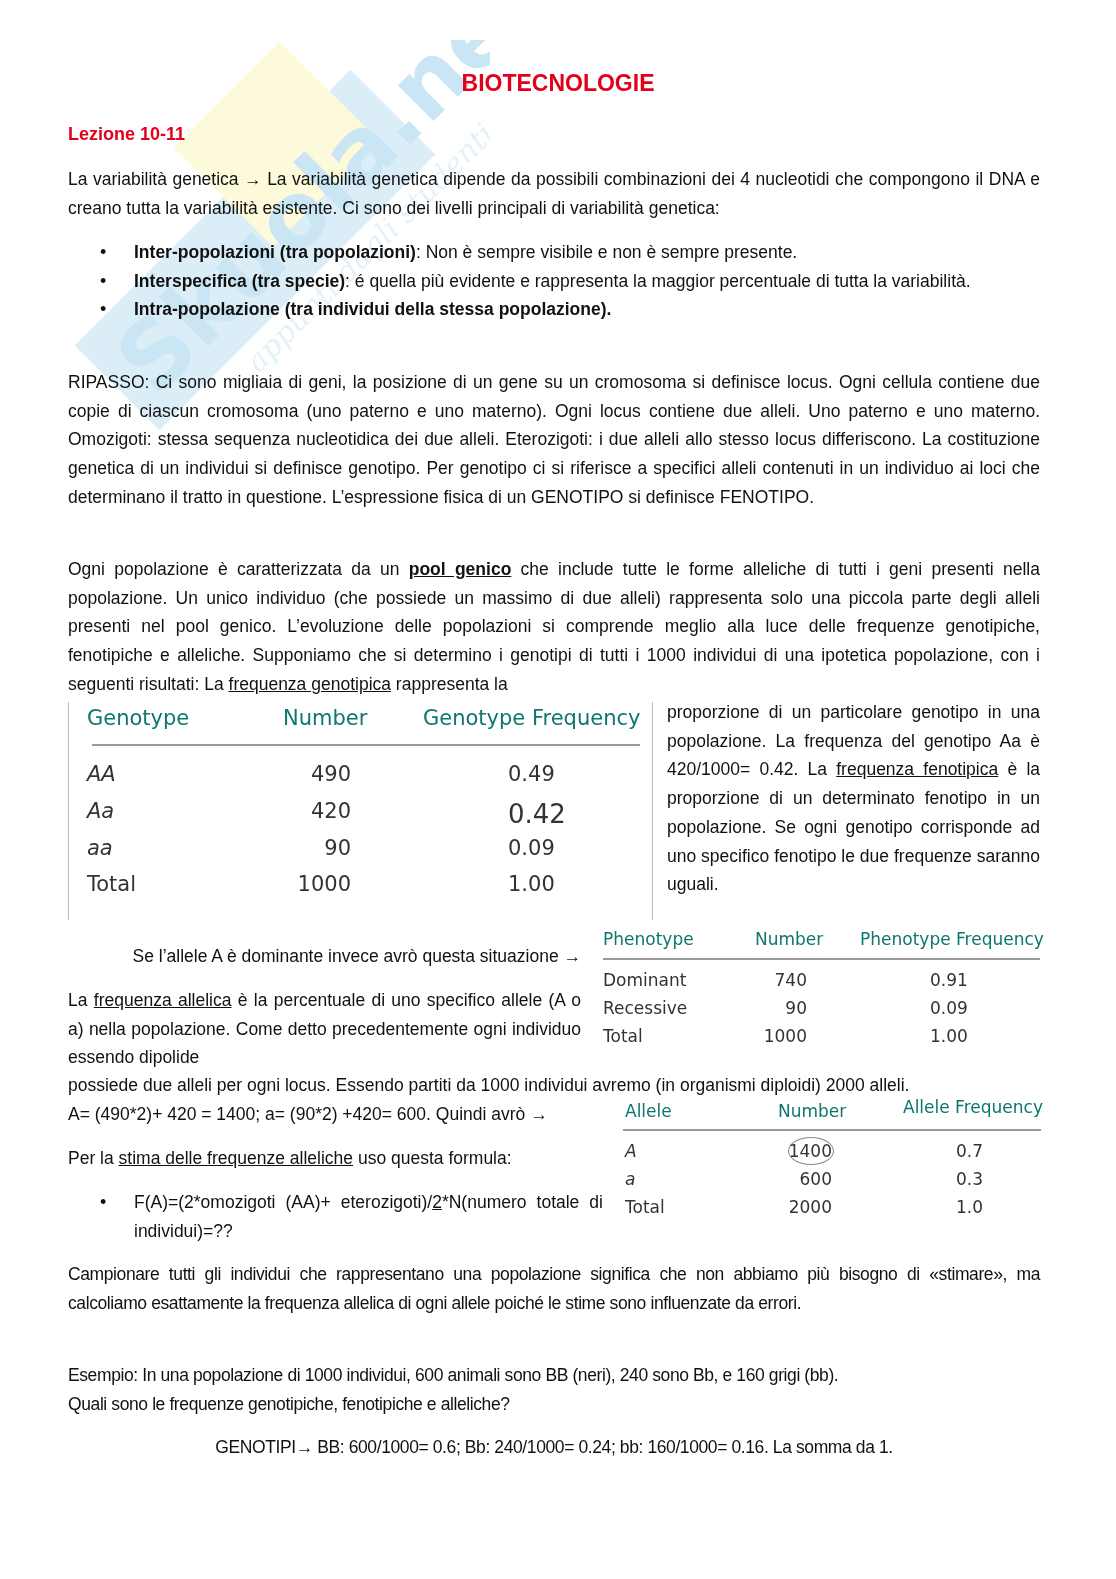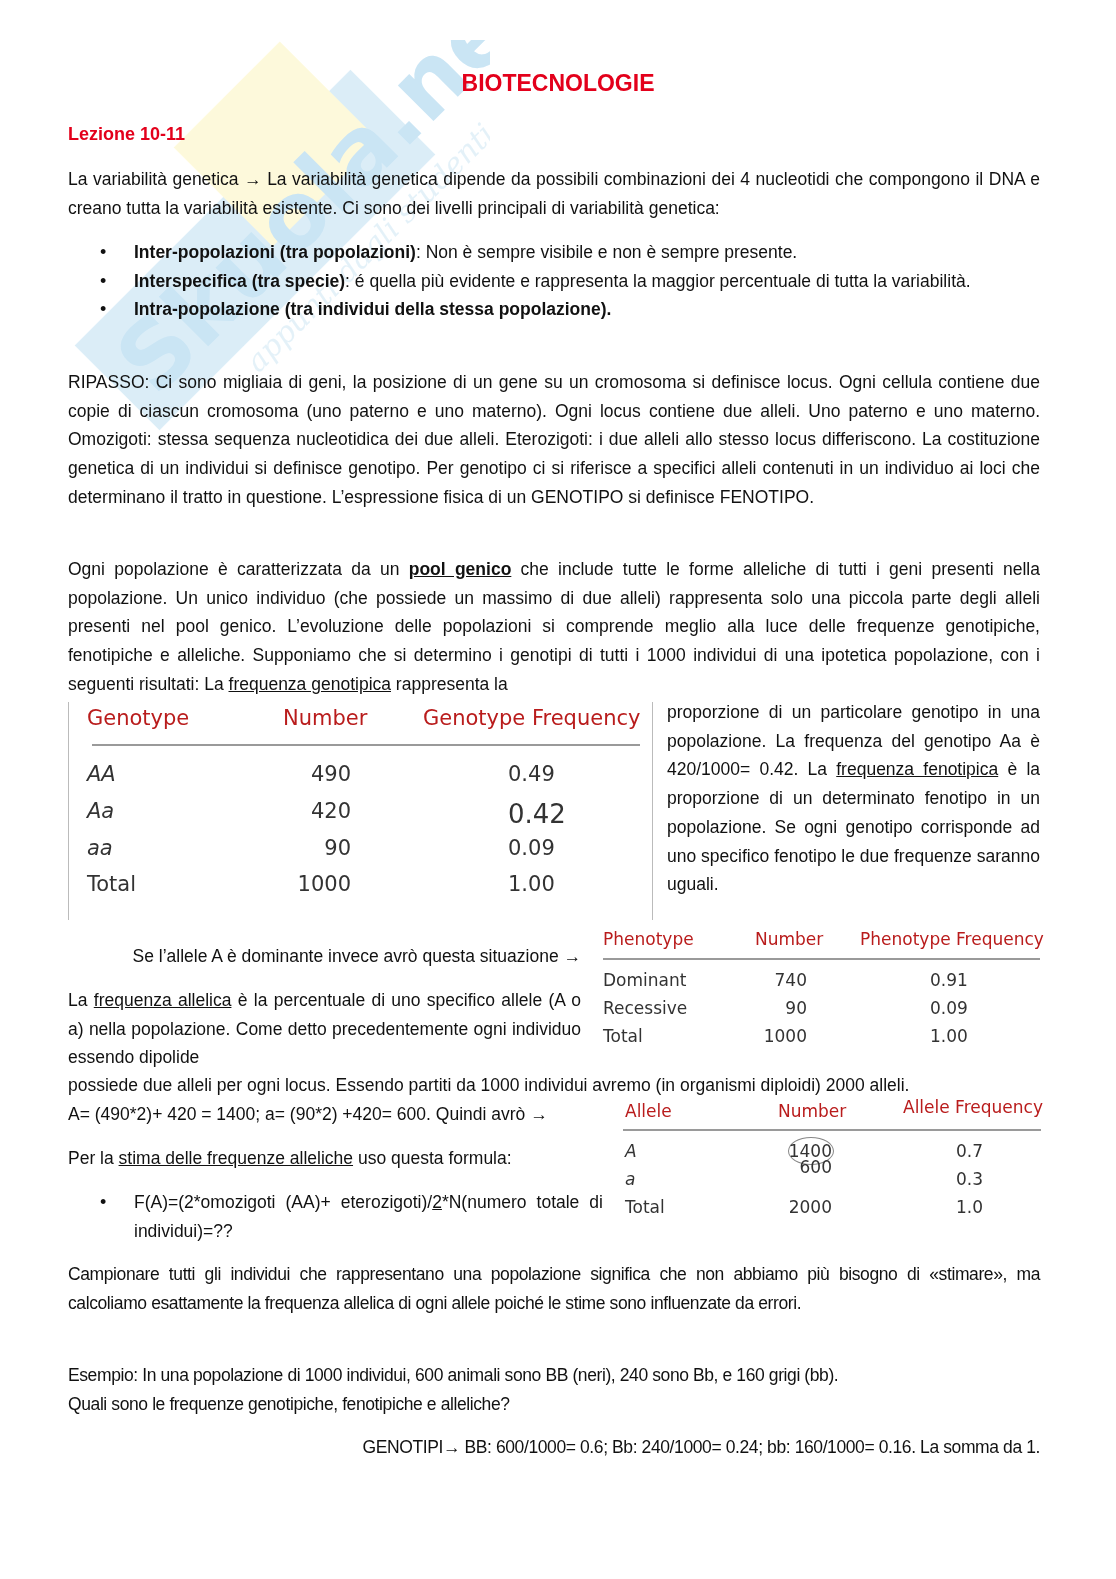--- a/index.html
+++ b/index.html
@@ -19,21 +19,21 @@
   .p u, .ul { text-decoration: underline; }
   b { font-weight: bold; }
 
   ul.bullets { position: absolute; left: 68px; width: 972px; margin: 0; padding: 0; list-style: none;
                font-size: 17.5px; line-height: 28.7px; }
   ul.bullets li { position: relative; padding-left: 66px; text-align: justify; }
   ul.bullets li::before { content: "\2022"; position: absolute; left: 32px; top: 0; font-size: 18px; }
 
   
   .tbl { position: absolute; font-family: "DejaVu Sans", sans-serif; color: #333; }
-  .tbl .hdr { color: #b91c1c; }
+  .tbl .hdr { color: #0f766e; }
   .tbl .cell { position: absolute; white-space: nowrap; }
   .tbl .rule { position: absolute; height: 2px; background: #9a9a9a; }
   .frame-l { position: absolute; width: 1px; background: #bbb; }
   .circle { position: absolute; border: 1.5px solid #888; border-radius: 50%; }
 
   
   .side { position: absolute; left: 667px; width: 373px; font-size: 17.5px; line-height: 28.7px;
           text-align: justify; margin: 0; }
   .left-col { position: absolute; left: 68px; width: 513px; font-size: 17.5px; line-height: 28.7px;
               text-align: justify; margin: 0; }
@@ -148,21 +148,21 @@
     <div class="rule" style="left:3px; top:32px; width:418px;"></div>
 
     <div>
       <div class="cell" style="left:5px; top:44px; font-size:17px; font-style:italic;">A</div>
       <div class="circle" style="left:168px; top:40px; width:44px; height:26px;"></div>
       <div class="cell" style="right:213px; top:44px; font-size:17px;">1400</div>
       <div class="cell" style="left:336px; top:44px; font-size:17px;">0.7</div>
     </div>
     <div>
       <div class="cell" style="left:5px; top:72px; font-size:17px; font-style:italic;">a</div>
-      <div class="cell" style="right:213px; top:60px; font-size:17px;">600</div>
+      <div class="cell" style="right:213px; top:72px; font-size:17px;">600</div>
       <div class="cell" style="left:336px; top:72px; font-size:17px;">0.3</div>
     </div>
     <div>
       <div class="cell" style="left:5px; top:100px; font-size:17px;">Total</div>
       <div class="cell" style="right:213px; top:100px; font-size:17px;">2000</div>
       <div class="cell" style="left:336px; top:100px; font-size:17px;">1.0</div>
     </div>
   </div>
 
   <p class="left-col" style="top:1144px; text-align:left;">
@@ -173,16 +173,16 @@
     <li><span>F(A)=(2*omozigoti (AA)+ eterozigoti)/</span><span class="ul">2</span><span>*N(numero totale di individui)=??</span></li>
   </ul>
 
   <p class="p narrow" style="top:1260px;">Campionare tutti gli individui che rappresentano una popolazione significa che non abbiamo più bisogno di «stimare», ma calcoliamo esattamente la frequenza allelica di ogni allele poiché le stime sono influenzate da errori.</p>
 
   <p class="p narrow" style="top:1361px; text-align:left;">
     <span>Esempio: In una popolazione di 1000 individui, 600 animali sono BB (neri), 240 sono Bb, e 160 grigi (bb).</span><br>
     <span>Quali sono le frequenze genotipiche, fenotipiche e alleliche?</span>
   </p>
 
-  <p class="p narrow" style="top:1433px; text-align:right;">
+  <p class="p narrow" style="top:1433px; text-align:center;">
     <span>GENOTIPI</span><span>→</span><span> BB: 600/1000= 0.6; Bb: 240/1000= 0.24; bb: 160/1000= 0.16. La somma da 1.</span>
   </p>
 </div>
 
 </body></html>

